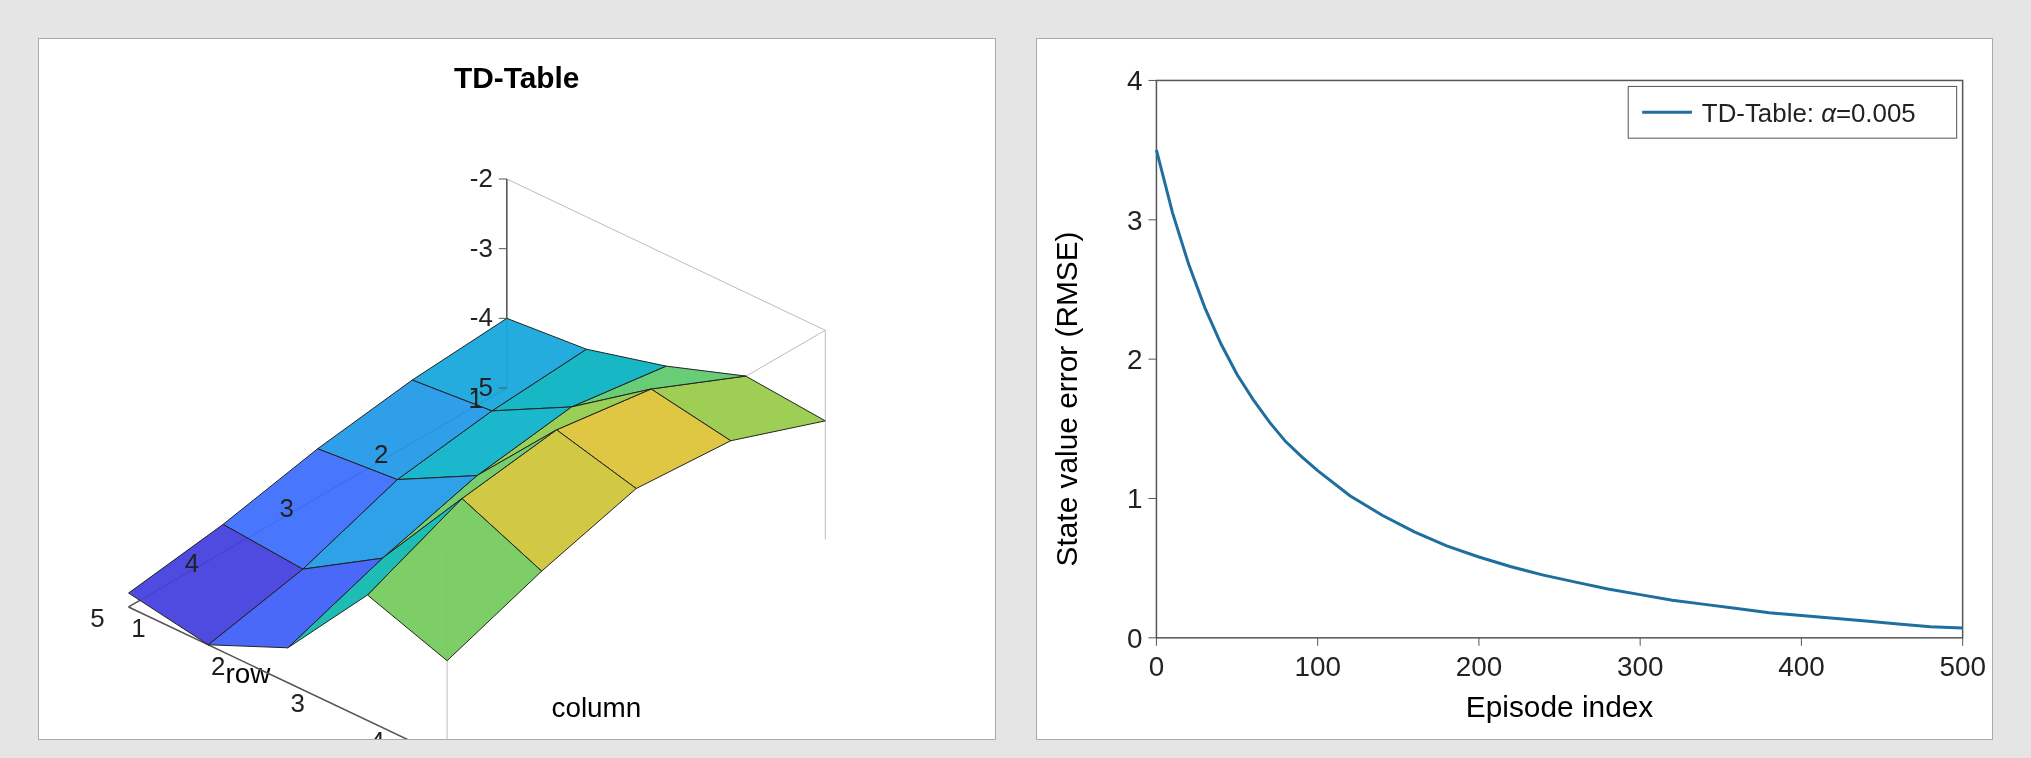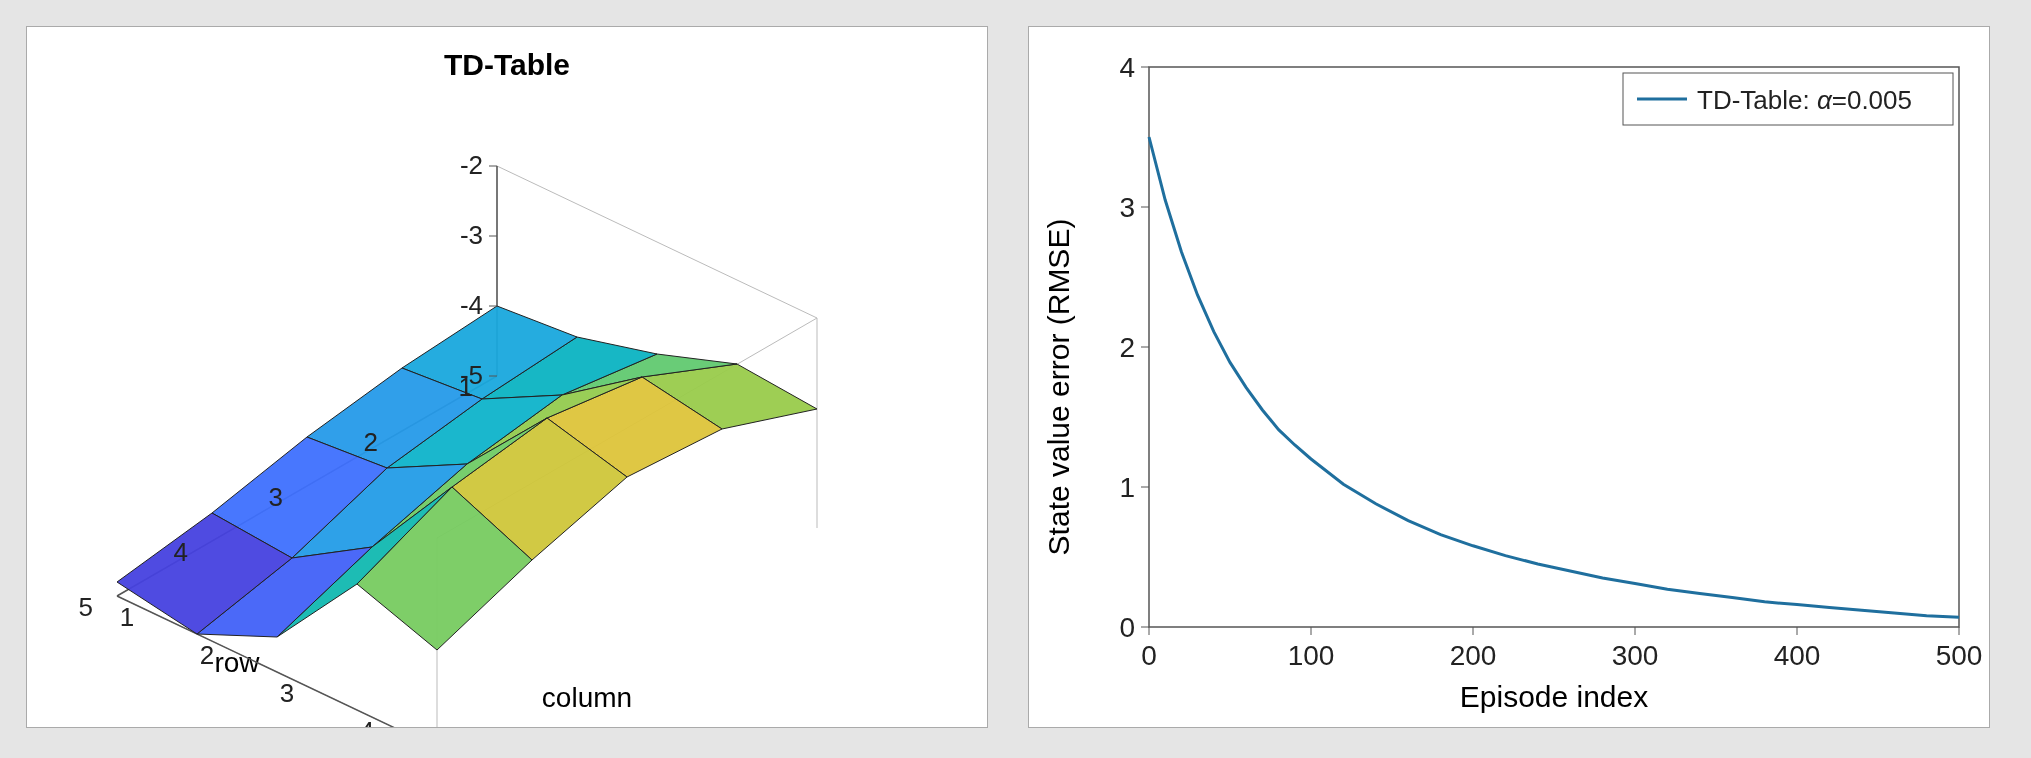--- a/index.html
+++ b/index.html
@@ -1,16 +1,16 @@
 <!DOCTYPE html>
 <html><head>
 <meta charset="utf-8">
 <style>
   html,body{margin:0;padding:0;background:#e5e5e5;font-family:Arial,Helvetica,sans-serif;}
-  .page{display:flex;gap:40px;padding:26px;box-sizing:border-box;width:2031px;height:758px;}
+  .page{display:flex;gap:40px;padding:38px;box-sizing:border-box;width:2031px;height:758px;}
   .panel{background:#fff;border:1px solid #aaa;position:relative;}
   .panel.left{width:960px;height:700px;}
   .panel.right{width:960px;height:700px;}
   svg{width:100%;height:100%;display:block;}
   text{font-family:Arial,Helvetica,sans-serif;}
 </style>
 </head>
 <body>
 
 <div class="page">

